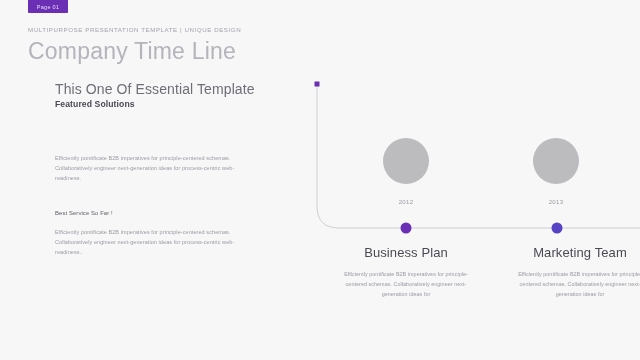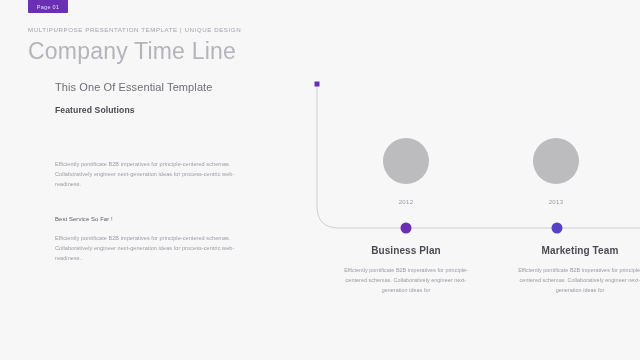--- a/index.html
+++ b/index.html
@@ -62,31 +62,31 @@
   }
 
   
   .left-col {
     position: absolute;
     left: 55px;
     top: 81px;
     width: 205px;
   }
   .lead-line-1 {
-    font-size: 11px;
+    font-size: 14px;
     color: #6e6e76;
     font-weight: 400;
     letter-spacing: 0.1px;
   }
   .lead-line-2 {
     font-size: 8.6px;
     color: #4a4a52;
     font-weight: 700;
     letter-spacing: 0.1px;
-    margin-top: 12px;
+    margin-top: 2px;
   }
   .para {
     font-size: 5.5px;
     line-height: 1.85;
     color: #9a9aa2;
     letter-spacing: 0.08px;
   }
   .para-1 { margin-top: 44px; width: 192px; }
   .sub-head {
     margin-top: 26px;
@@ -117,22 +117,22 @@
     background: #bcbcbe;
     margin: 0 auto;
   }
   .m-year {
     margin-top: 15px;
     font-size: 6px;
     color: #9a9aa2;
     letter-spacing: 0.3px;
   }
   .m-title {
-    font-size: 10px;
-    font-weight: 700;
+    font-size: 13px;
+    font-weight: 400;
     color: #4a4a52;
     letter-spacing: 0.1px;
   }
   .m-desc {
     margin-top: 9px;
     font-size: 5.4px;
     line-height: 1.85;
     color: #9a9aa2;
     padding: 0 14px;
     letter-spacing: 0.05px;

